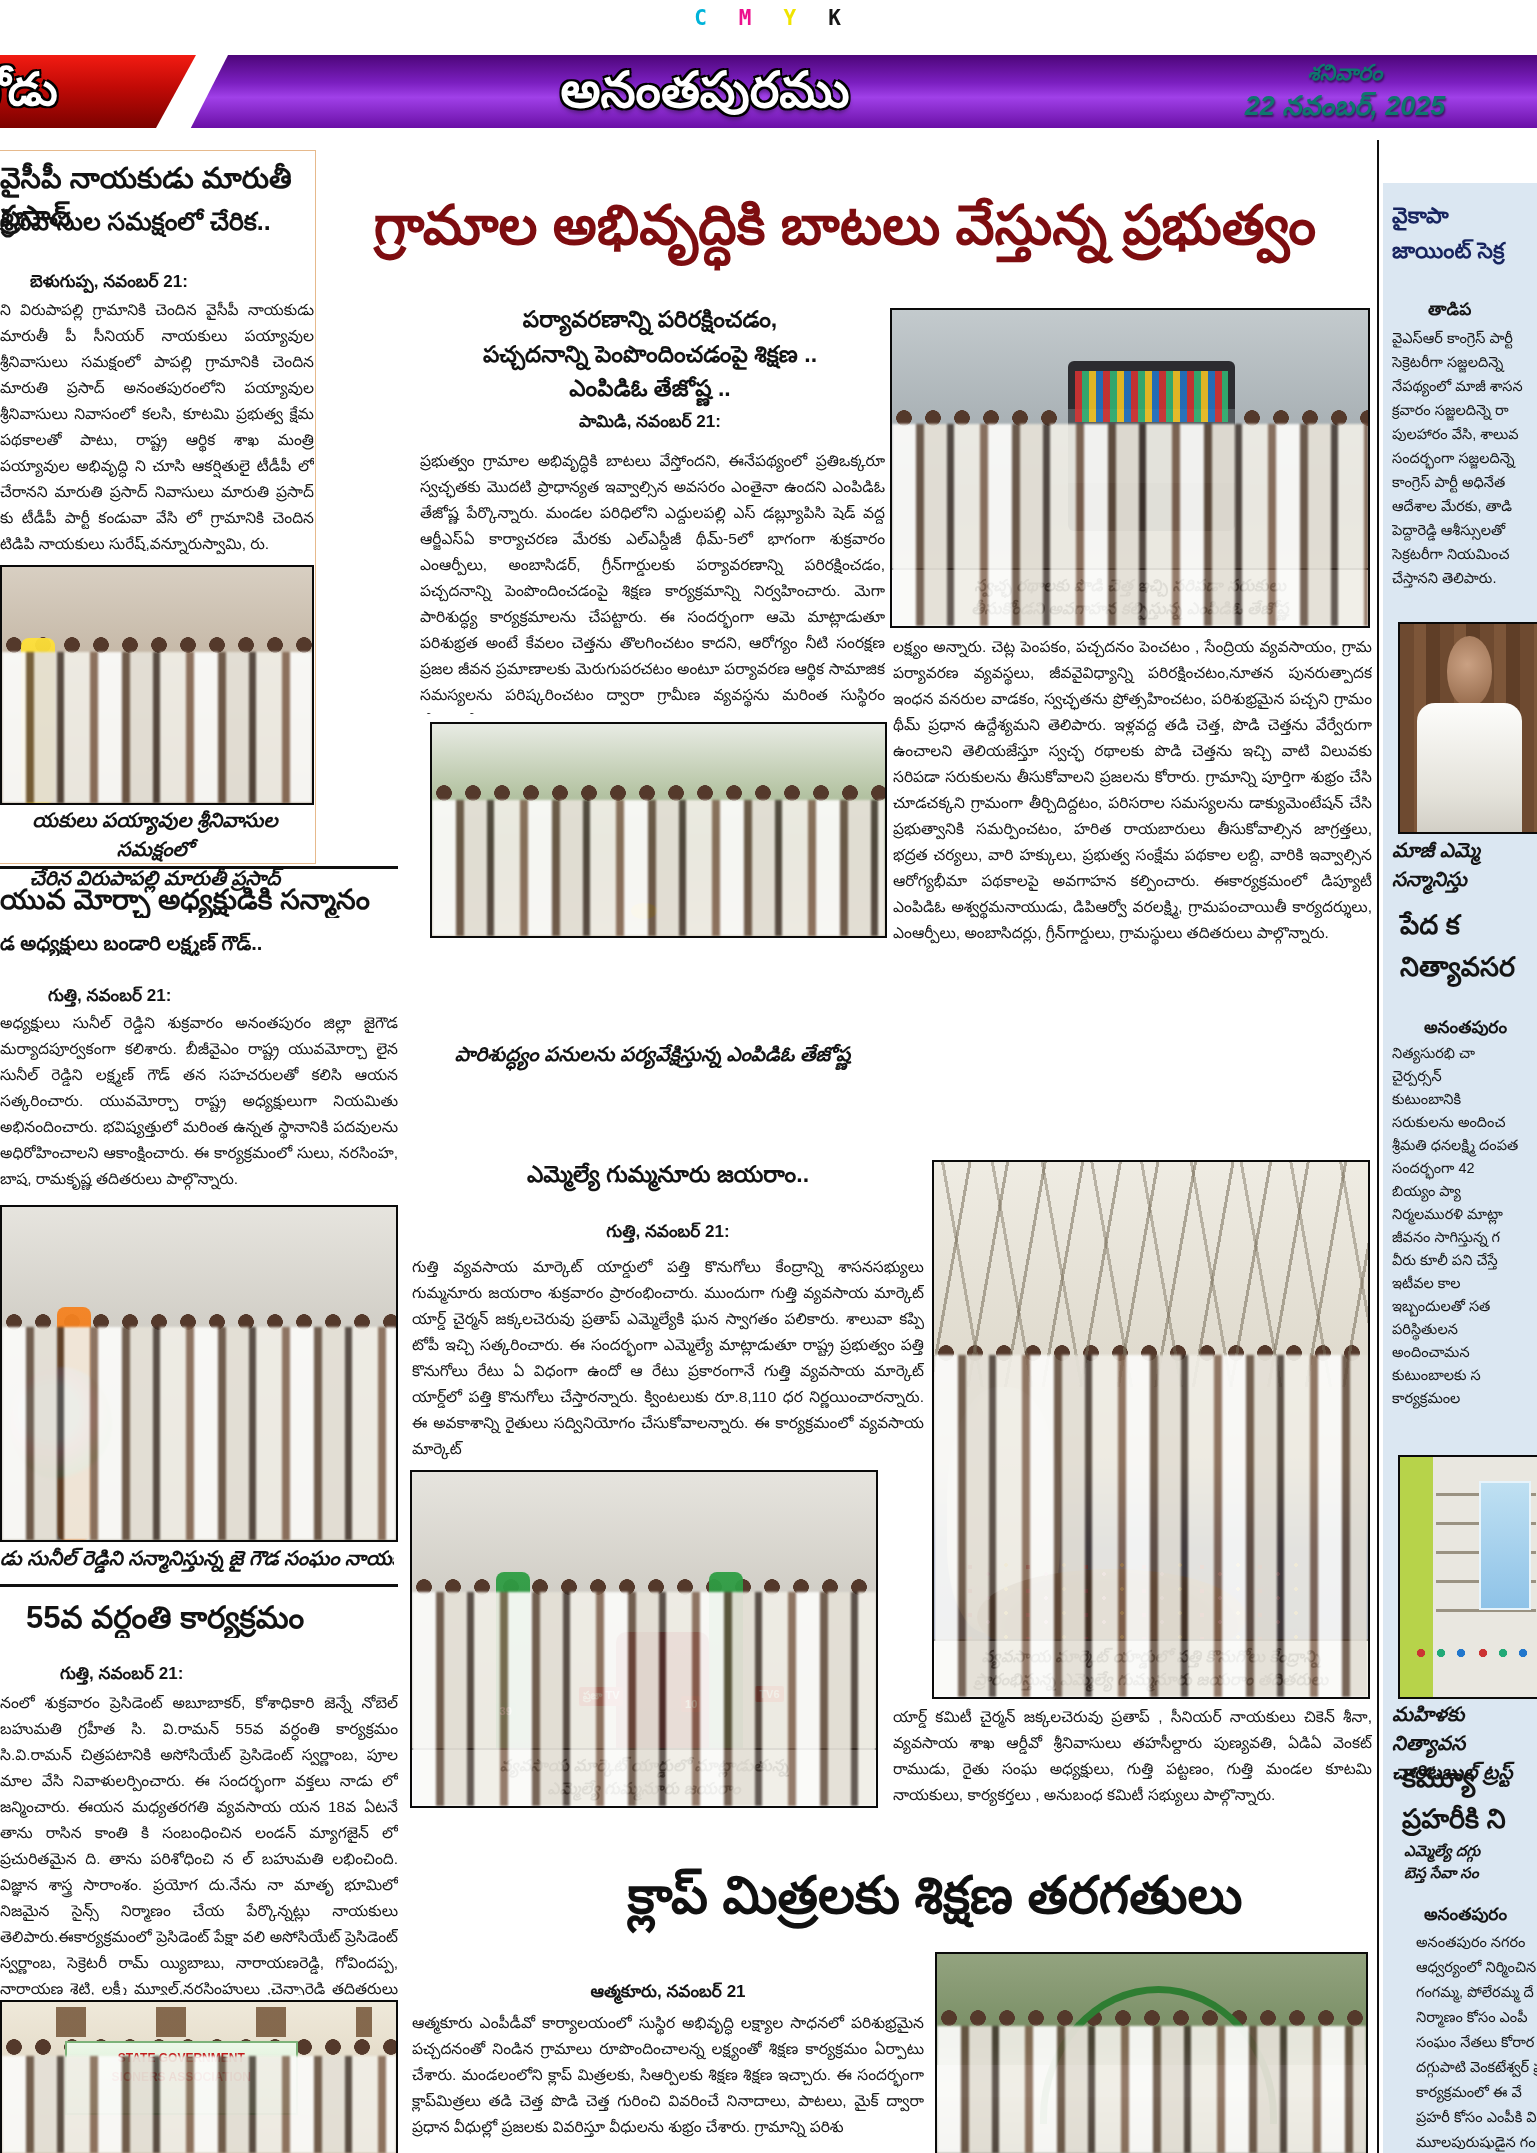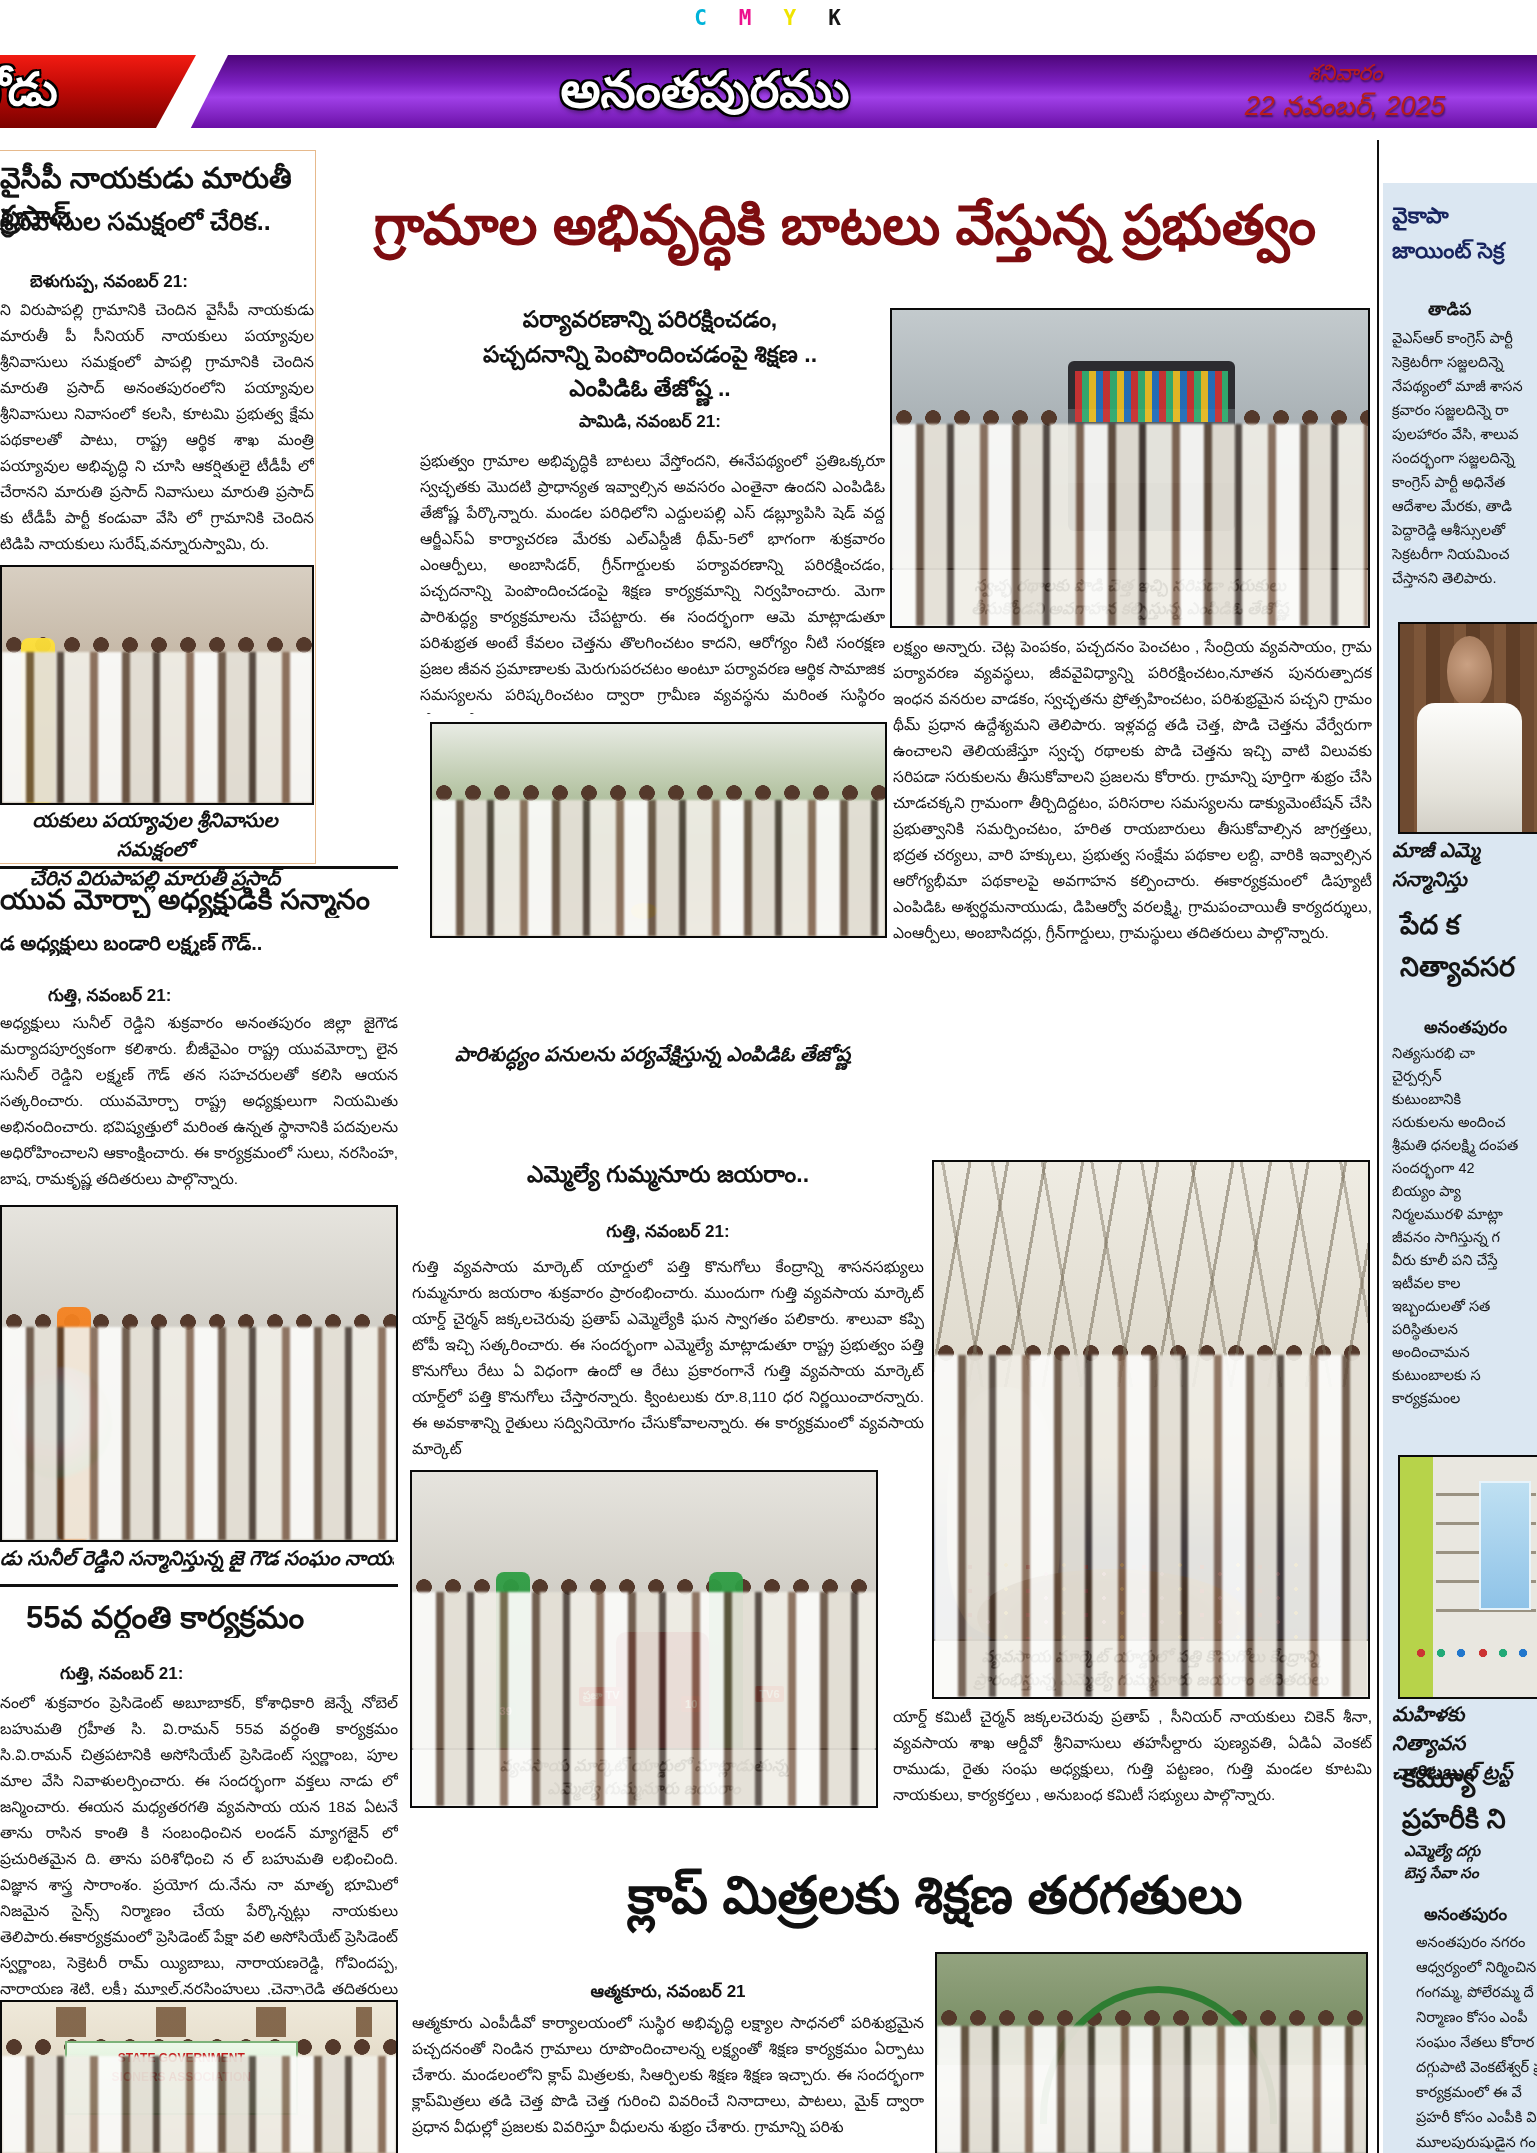--- a/index.html
+++ b/index.html
@@ -16,21 +16,21 @@
         background:linear-gradient(180deg,#4d0679 0%,#7b1fc0 38%,#a040e8 58%,#6a0fa6 100%);}
   .mast-stripe{left:150px;top:55px;width:78px;height:73px;background:#fff;
         transform:skewX(-27deg);transform-origin:top left;}
   .mast-red{left:0;top:55px;width:212px;height:73px;
         background:linear-gradient(180deg,#f21b12 0%,#c00a06 45%,#7c0200 100%);
         clip-path:polygon(0 0,196px 0,156px 73px,0 73px);}
   .mast-logo{left:-26px;top:62px;width:210px;font-size:46px;font-weight:800;color:#fff;
         text-shadow:-2px -2px 0 #000,2px -2px 0 #000,-2px 2px 0 #000,2px 2px 0 #000;}
   .mast-title{left:340px;top:61px;width:730px;text-align:center;font-size:50px;font-weight:800;color:#fff;
         text-shadow:-2px -2px 0 #000,2px -2px 0 #000,-2px 2px 0 #000,2px 2px 0 #000,0 4px 5px rgba(0,0,0,.45);}
-  .mast-date{left:1170px;top:60px;width:350px;text-align:center;color:#b91c1c;font-weight:400;font-style:italic;
+  .mast-date{left:1170px;top:60px;width:350px;text-align:center;color:#0f766e;font-weight:700;font-style:italic;
         text-shadow:1px 2px 2px rgba(0,0,0,.5);}
   .mast-date .d1{font-size:22px;}
   .mast-date .d2{font-size:27px;}
   
   .hl{font-weight:800;line-height:1.3;}
   .dateline{font-weight:700;font-size:17px;}
   .body-txt{font-size:15.5px;line-height:26px;text-align:justify;overflow:hidden;}
   .cap{font-weight:700;font-style:italic;font-size:20px;line-height:1.45;text-align:center;white-space:pre-line;}
   .lines{white-space:pre;overflow:hidden;}
   .rule{background:#101010;}

